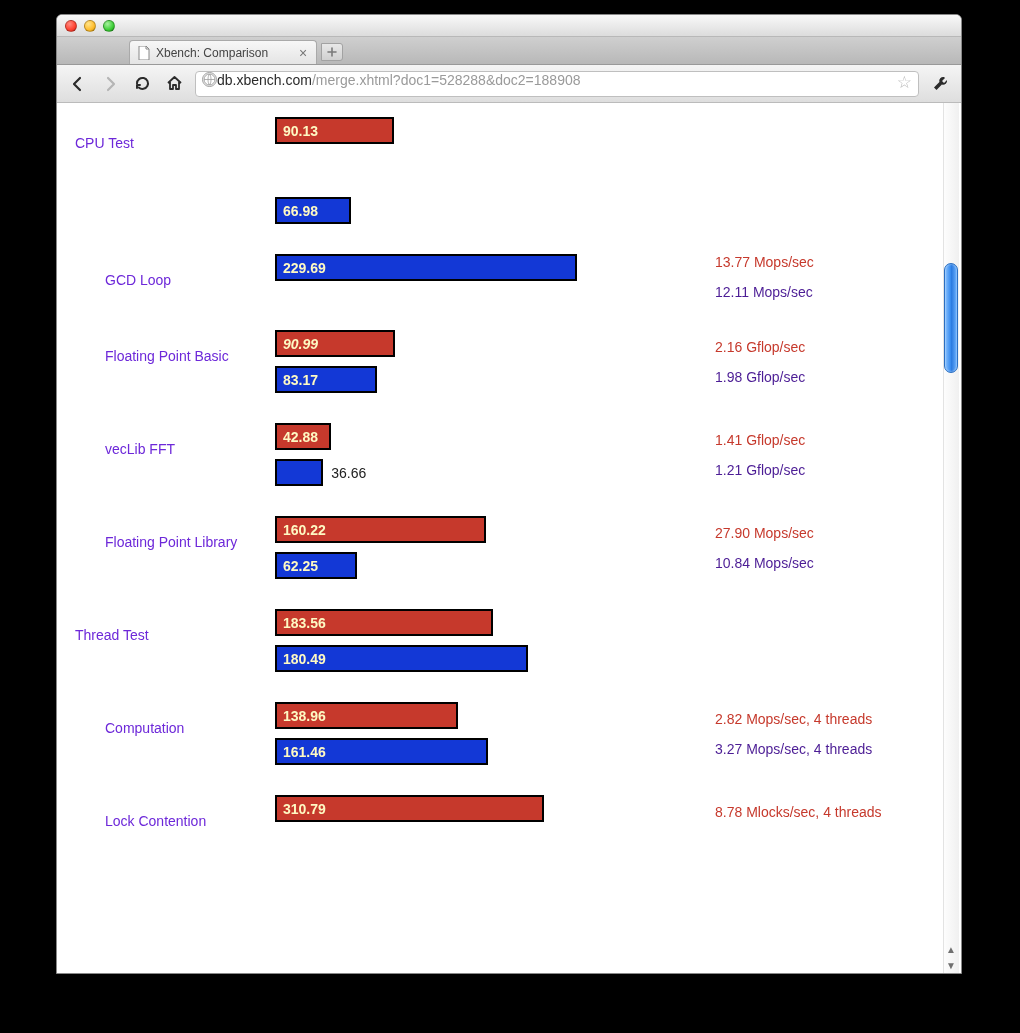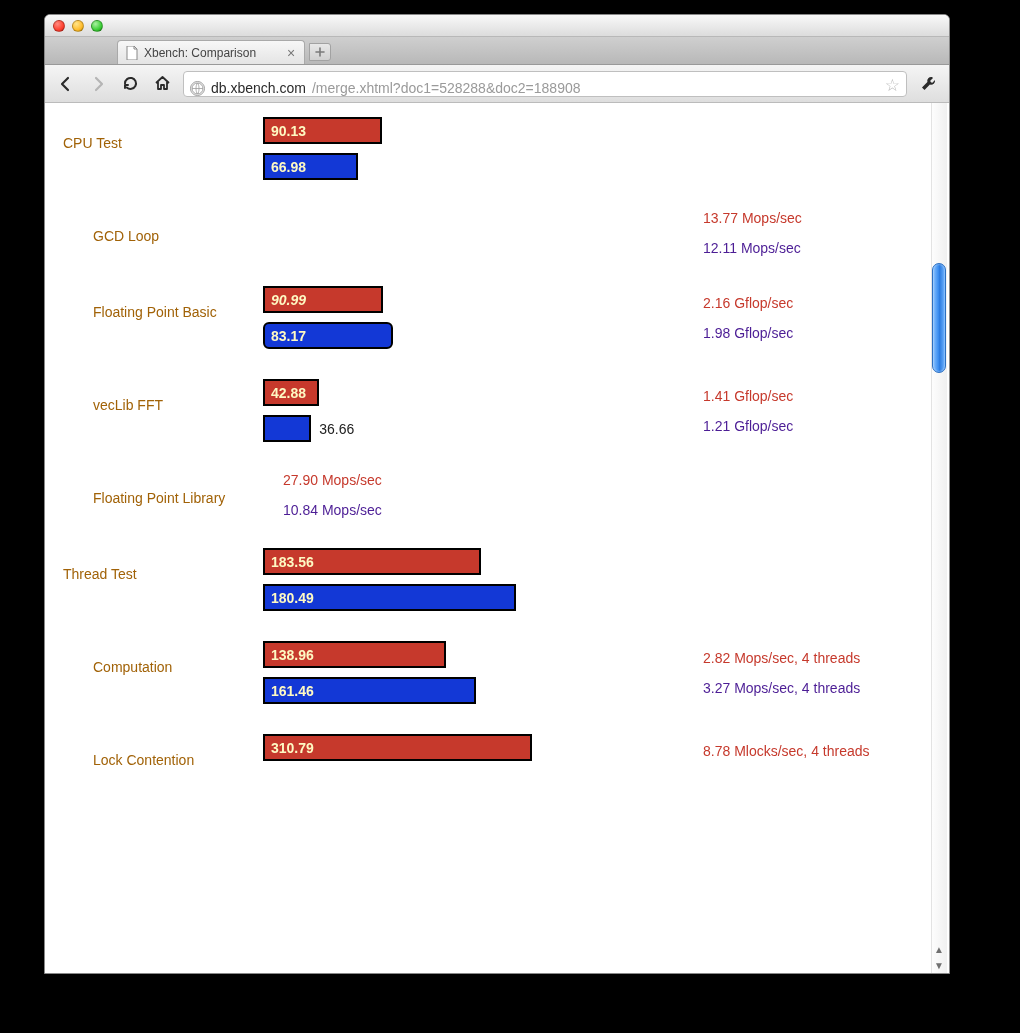--- a/index.html
+++ b/index.html
@@ -6,21 +6,21 @@
   body {
     background: #000;
     font-family: Verdana, Geneva, sans-serif;
     font-size: 13px;
     width: 1020px;
     height: 1033px;
     overflow: hidden;
   }
   .window {
     position: absolute;
-    left: 44px;
+    left: 56px;
     top: 14px;
     width: 906px;
     height: 960px;
     background: #fff;
     border-radius: 6px 6px 0 0;
     box-shadow: 0 12px 40px rgba(0,0,0,0.6);
     overflow: hidden;
     border: 1px solid #888;
   }
   .titlebar {
@@ -110,23 +110,22 @@
     cursor: pointer;
   }
   .navbtn.disabled { color: #b5b5b5; }
   .omnibox {
     flex: 1;
     height: 26px;
     background: #fff;
     border: 1px solid #bfbfbf;
     border-radius: 4px;
     display: flex;
-    align-items: flex-end;
+    align-items: flex-start;
     padding: 0 6px;
-    gap: 6px;
     font-size: 14px;
   }
   .omnibox .globe {
     width: 15px; height: 15px; border-radius: 50%;
     border: 1px solid #9e9e9e;
     display: flex; align-items: center; justify-content: center;
     font-size: 9px; color: #8c8c8c;
   }
   .url-host { color: #2b2b2b; }
   .url-path { color: #9a9a9a; }
@@ -176,21 +175,21 @@
     cursor: pointer;
   }
 
   .row {
     display: flex;
     margin-bottom: 30px;
   }
   .label-col {
     width: 200px;
     padding-top: 18px;
-    color: #a16207;
+    color: #6d28d9;
     font-size: 14px;
   }
   .label-col.indent { padding-left: 30px; }
   .bars-col {
     width: 420px;
     display: flex;
     flex-direction: column;
     gap: 9px;
   }
   .bar-wrap {
@@ -301,42 +300,45 @@
 
   <div class="viewport">
     <div class="page" id="page">
         <div class="row">
           <div class="label-col">CPU Test</div>
           <div class="bars-col">
             <div class="bar-wrap">
               <div class="bar red" style="width: 118.671px;">90.13</div>
             </div>
             <div class="bar-wrap">
-              <div class="bar blue" style="width: 95px;">66.98</div>
+              <div class="bar blue" style="width: 76px; margin-top: 44px;">66.98</div>
             </div>
           </div>
           <div class="metric-col"></div>
         </div>
         <div class="row">
           <div class="label-col indent">GCD Loop</div>
           <div class="bars-col">
+            <div class="bar-wrap">
+              <div class="bar blue" style="width: 302.425px;">229.69</div>
+            </div>
           </div>
           <div class="metric-col">
             <div class="metric-red">13.77 Mops/sec</div>
             <div class="metric-blue">12.11 Mops/sec</div>
           </div>
         </div>
         <div class="row">
           <div class="label-col indent">Floating Point Basic</div>
           <div class="bars-col">
             <div class="bar-wrap">
               <div class="bar red" style="width: 119.803px; font-style: italic;">90.99</div>
             </div>
             <div class="bar-wrap">
-              <div class="bar blue" style="width: 130px; border-radius: 6px;">83.17</div>
+              <div class="bar blue" style="width: 102px;">83.17</div>
             </div>
           </div>
           <div class="metric-col">
             <div class="metric-red">2.16 Gflop/sec</div>
             <div class="metric-blue">1.98 Gflop/sec</div>
           </div>
         </div>
         <div class="row">
           <div class="label-col indent">vecLib FFT</div>
           <div class="bars-col">
@@ -348,20 +350,28 @@
               <span class="bar-outlabel">36.66</span>
             </div>
           </div>
           <div class="metric-col">
             <div class="metric-red">1.41 Gflop/sec</div>
             <div class="metric-blue">1.21 Gflop/sec</div>
           </div>
         </div>
         <div class="row">
           <div class="label-col indent">Floating Point Library</div>
+          <div class="bars-col">
+            <div class="bar-wrap">
+              <div class="bar red" style="width: 210.956px;">160.22</div>
+            </div>
+            <div class="bar-wrap">
+              <div class="bar blue" style="width: 81.9625px;">62.25</div>
+            </div>
+          </div>
           <div class="metric-col">
             <div class="metric-red">27.90 Mops/sec</div>
             <div class="metric-blue">10.84 Mops/sec</div>
           </div>
         </div>
         <div class="row">
           <div class="label-col">Thread Test</div>
           <div class="bars-col">
             <div class="bar-wrap">
               <div class="bar red" style="width: 217.658px;">183.56</div>

